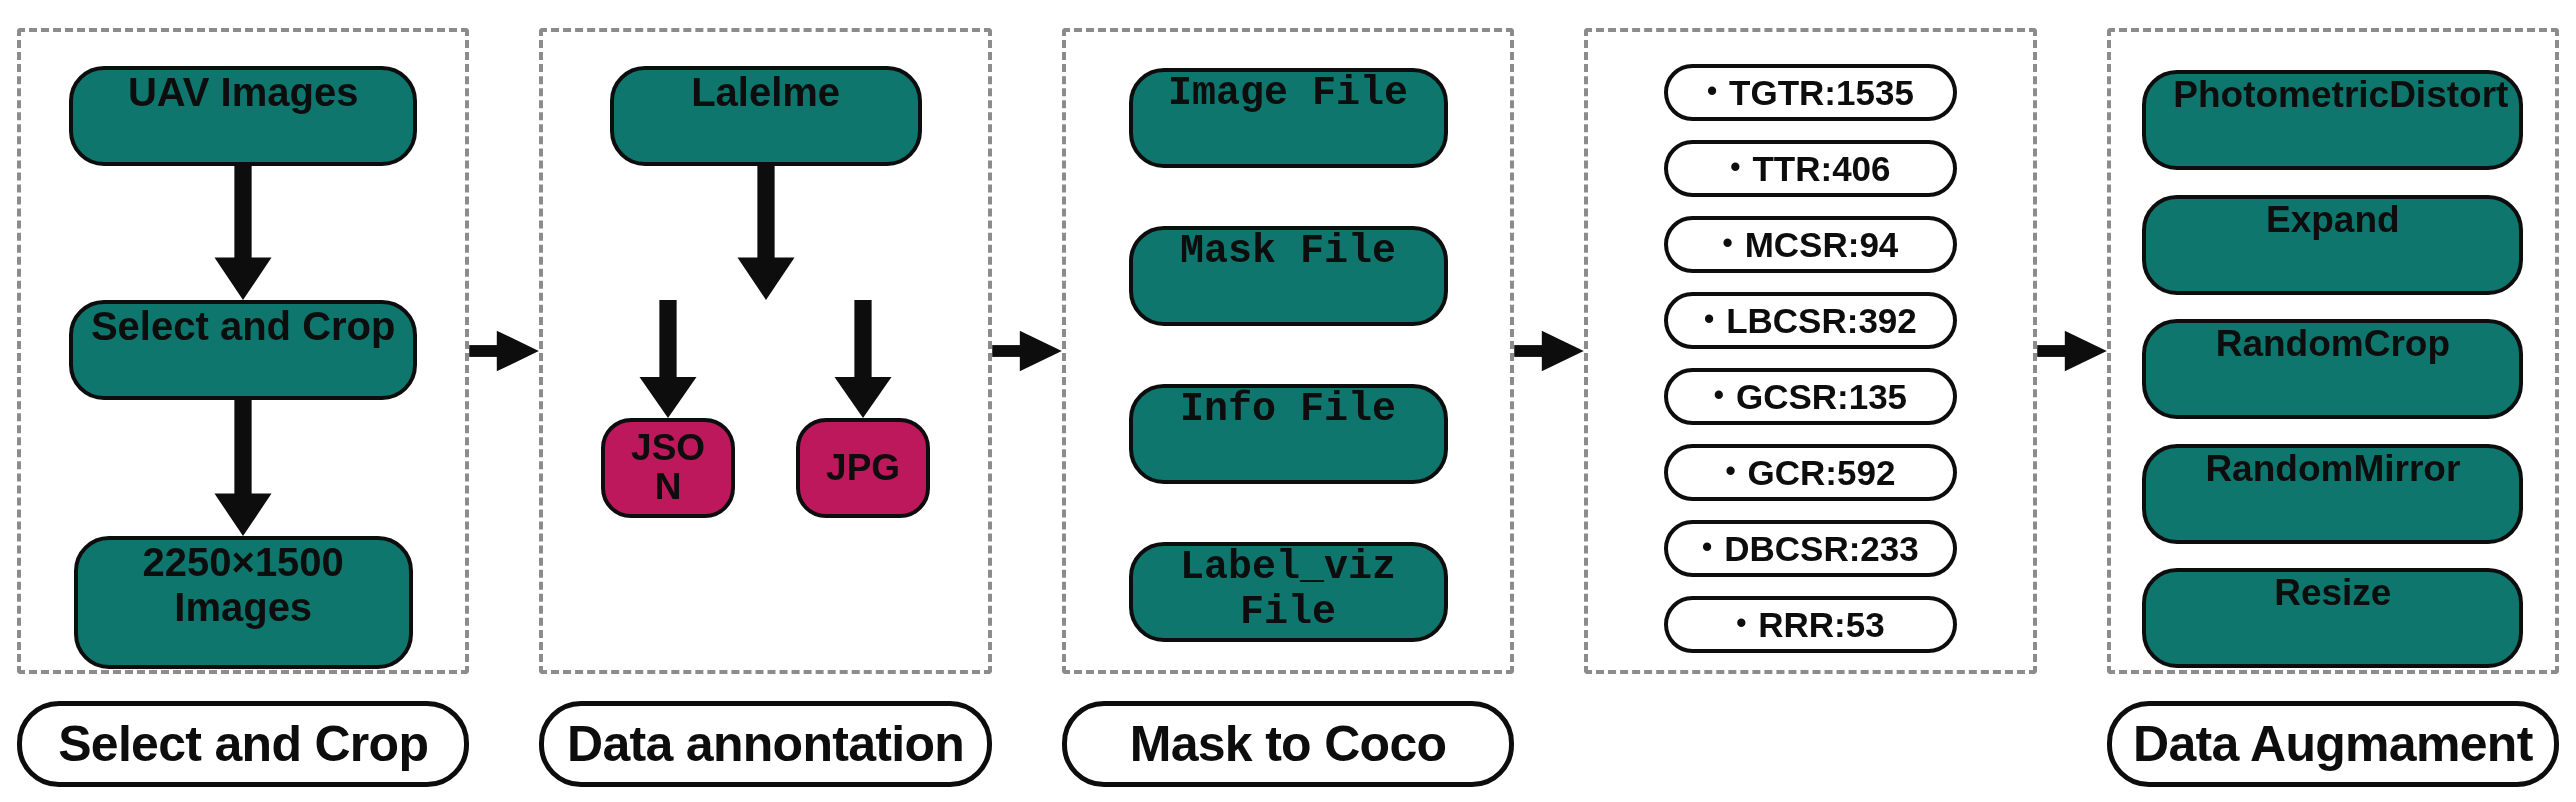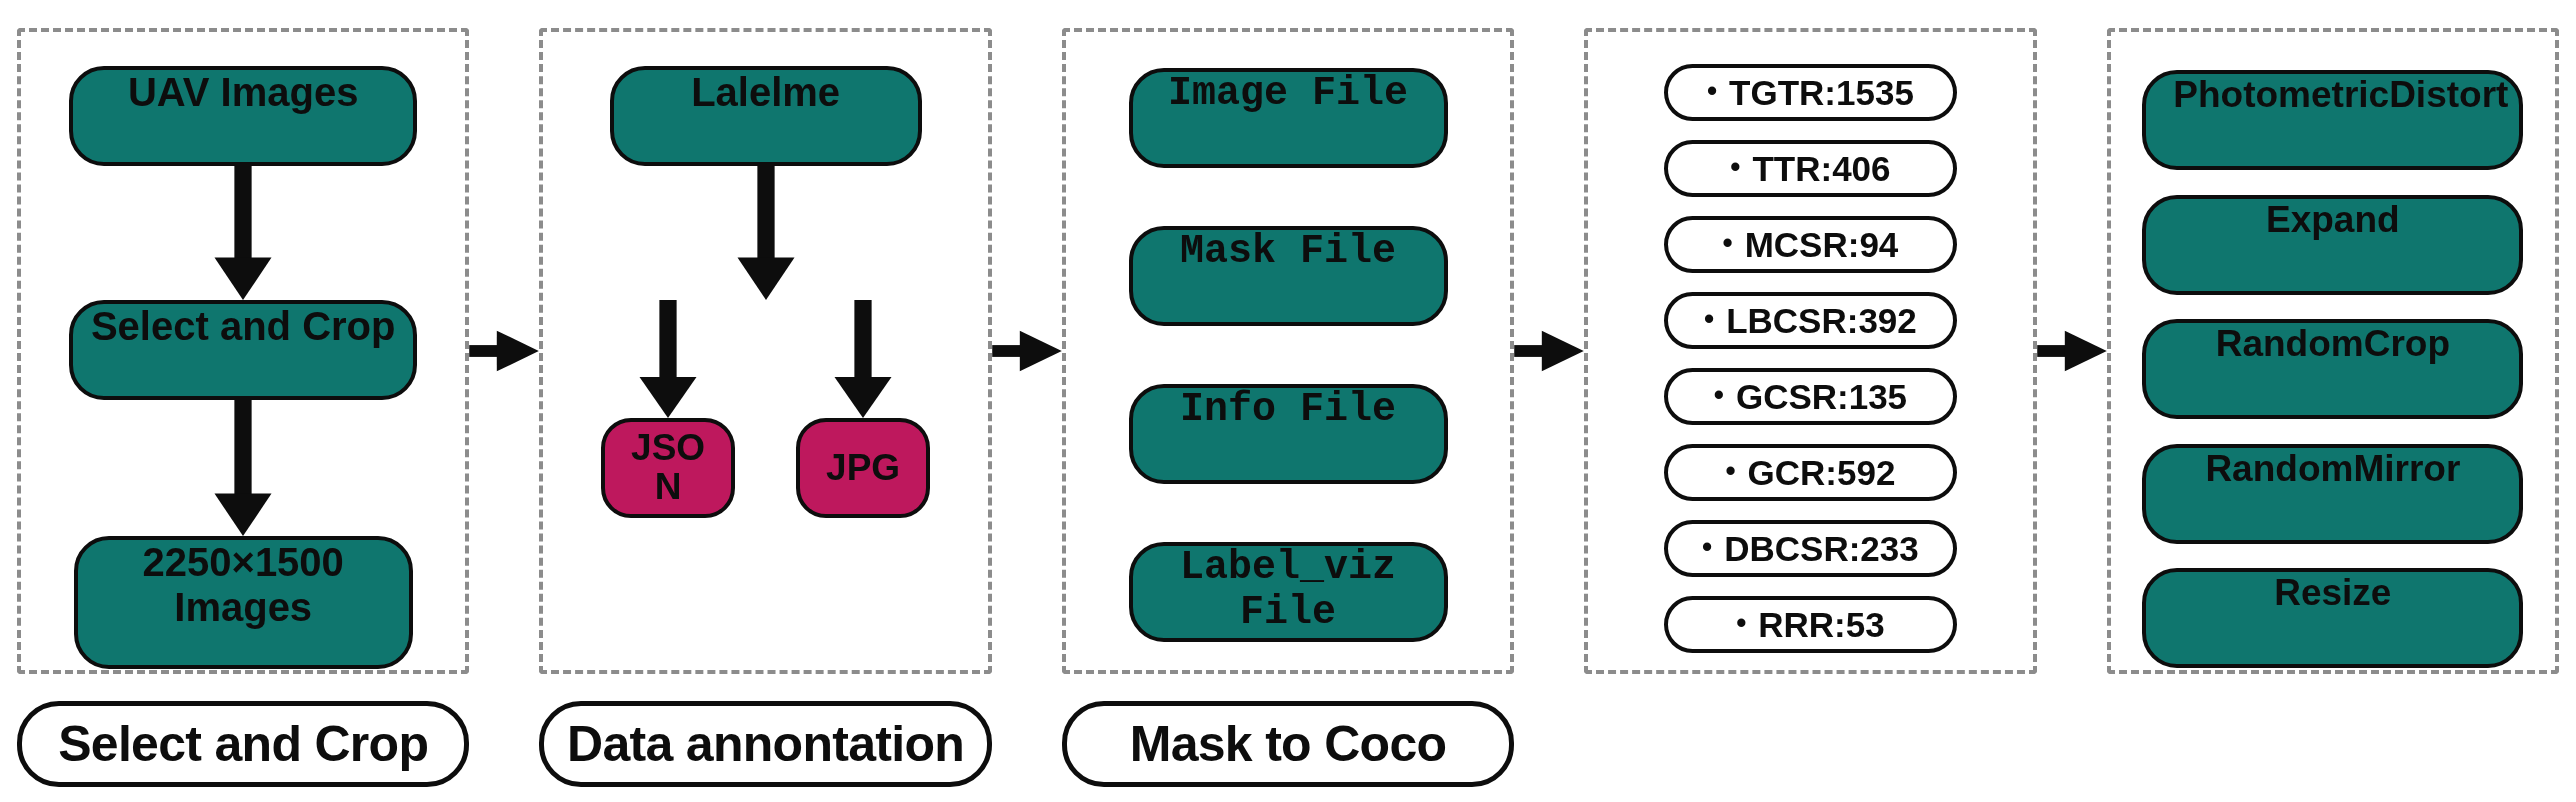--- a/index.html
+++ b/index.html
@@ -304,17 +304,20 @@
         <div class="pill c5-pill">
           <span>RandomCrop</span>
         </div>
         <div class="pill c5-pill">
           <span>RandomMirror</span>
         </div>
         <div class="pill c5-pill">
           <span>Resize</span>
         </div>
       </div>
+      <div class="stage-label">
+        <span>Data Augmament</span>
+      </div>
     </div>
 
   </div>
 </div>
 
 
 </body></html>

